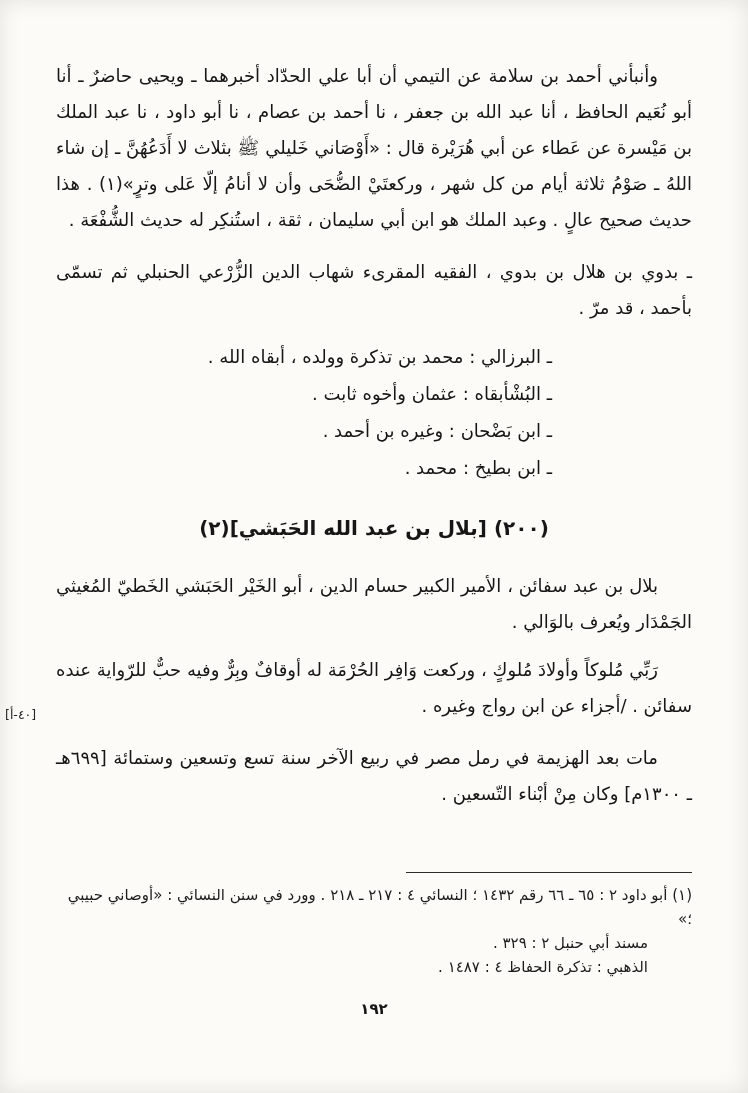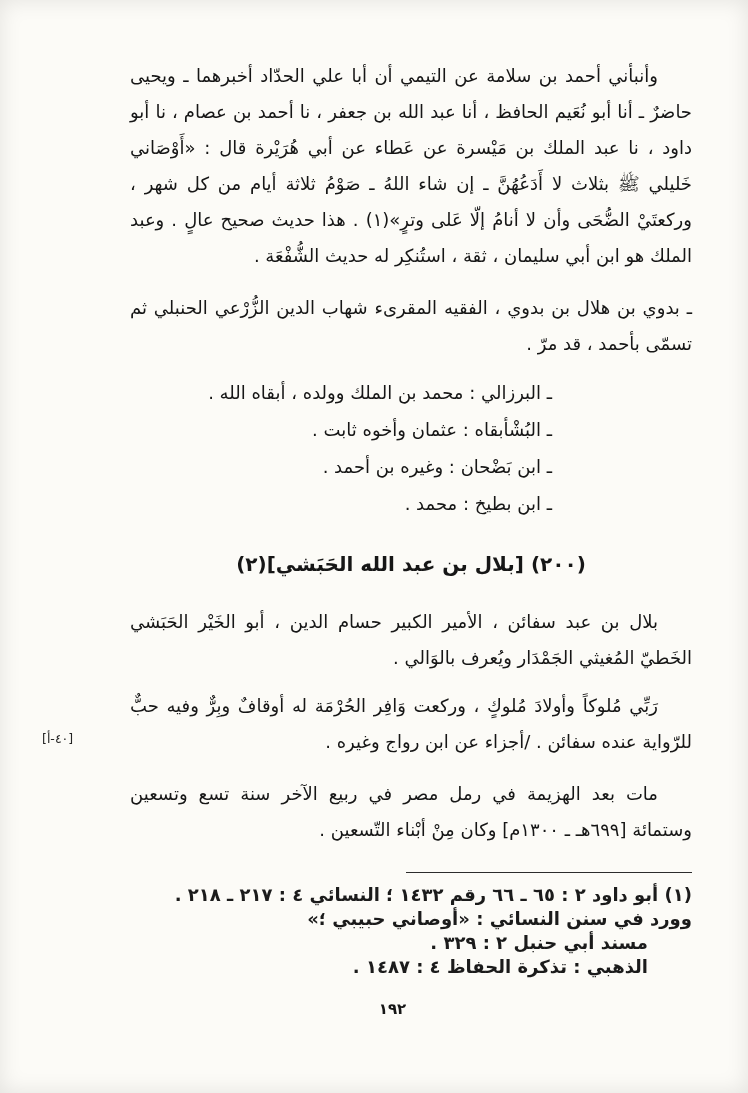--- a/index.html
+++ b/index.html
@@ -1,15 +1,15 @@
 <!DOCTYPE html>
 <html lang="ar"><head>
 <meta charset="utf-8">
 <style>
-  * { box-sizing: border-box; padding-left: 37px; }
+  * { box-sizing: border-box; }
   html, body { margin: 0; padding: 0; }
   body {
     width: 748px; height: 1093px;
     background: #efeeea;
     font-family: "DejaVu Sans", sans-serif;
   }
   .page {
     position: relative;
     width: 748px; height: 1093px;
     background: #fcfbf7;
@@ -37,41 +37,40 @@
   .heading {
     font-weight: bold;
     font-size: 20px;
     text-align: center;
     margin: 24px 0 22px 0;
     line-height: 36px;
     text-indent: 0;
   }
   .margin-note {
     position: absolute;
-    left: 5px; top: 731px;
+    left: 5px; top: 707px;
     direction: rtl;
     font-size: 12.5px;
     color: #242424;
   }
   .footnotes {
     position: absolute;
     top: 872px; right: 56px; width: 636px;
     direction: rtl;
   }
   .fn-rule {
     width: 286px; height: 0;
     border-top: 1.5px solid #2c2c2c;
     margin-bottom: 10px;
   }
   .fn {
-    font-size: 18px;
+    font-size: 15px;
     line-height: 24px;
     text-align: right;
     color: #1b1b1b;
-    font-weight: bold;
   }
   .fn-cont { margin-right: 44px; }
   .page-number {
     position: absolute;
     top: 1000px; left: 0; right: 0;
     text-align: center;
     font-size: 15px;
     font-weight: bold;
     direction: rtl;
     color: #161616;
@@ -81,21 +80,21 @@
 <body>
 
 <div class="page">
 
   <div class="content" dir="rtl">
 
     <p class="para indent">وأنبأني أحمد بن سلامة عن التيمي أن أبا علي الحدّاد أخبرهما ـ ويحيى حاضرٌ ـ أنا أبو نُعَيم الحافظ ، أنا عبد الله بن جعفر ، نا أحمد بن عصام ، نا أبو داود ، نا عبد الملك بن مَيْسرة عن عَطاء عن أبي هُرَيْرة قال : «أَوْصَاني خَليلي ﷺ بثلاث لا أَدَعُهُنَّ ـ إن شاء اللهُ ـ صَوْمُ ثلاثة أيام من كل شهر ، وركعتَيْ الضُّحَى وأن لا أنامُ إلّا عَلى وترٍ»(١) . هذا حديث صحيح عالٍ . وعبد الملك هو ابن أبي سليمان ، ثقة ، استُنكِر له حديث الشُّفْعَة .</p>
 
     <p class="para mt-md">ـ بدوي بن هلال بن بدوي ، الفقيه المقرىء شهاب الدين الزُّرْعي الحنبلي ثم تسمّى بأحمد ، قد مرّ .</p>
 
-    <p class="entry mt-sm">ـ البرزالي : محمد بن الملك وولده ، أبقاه الله .</p>
+    <p class="entry mt-sm">ـ البرزالي : محمد بن تذكرة وولده ، أبقاه الله .</p>
     <p class="entry">ـ البُشْأبقاه : عثمان وأخوه ثابت .</p>
     <p class="entry">ـ ابن بَضْحان : وغيره بن أحمد .</p>
     <p class="entry">ـ ابن بطيخ : محمد .</p>
 
     <p class="heading">(٢٠٠) [بلال بن عبد الله الحَبَشي](٢)</p>
 
     <p class="para indent">بلال بن عبد سفائن ، الأمير الكبير حسام الدين ، أبو الخَيْر الحَبَشي الخَطيّ المُغيثي الجَمْدَار ويُعرف بالوَالي .</p>
 
     <p class="para indent mt-sm">رَبِّي مُلوكاً وأولادَ مُلوكٍ ، وركعت وَافِر الحُرْمَة له أوقافٌ وبِرٌّ وفيه حبٌّ للرّواية عنده سفائن . /أجزاء عن ابن رواج وغيره .</p>
 

